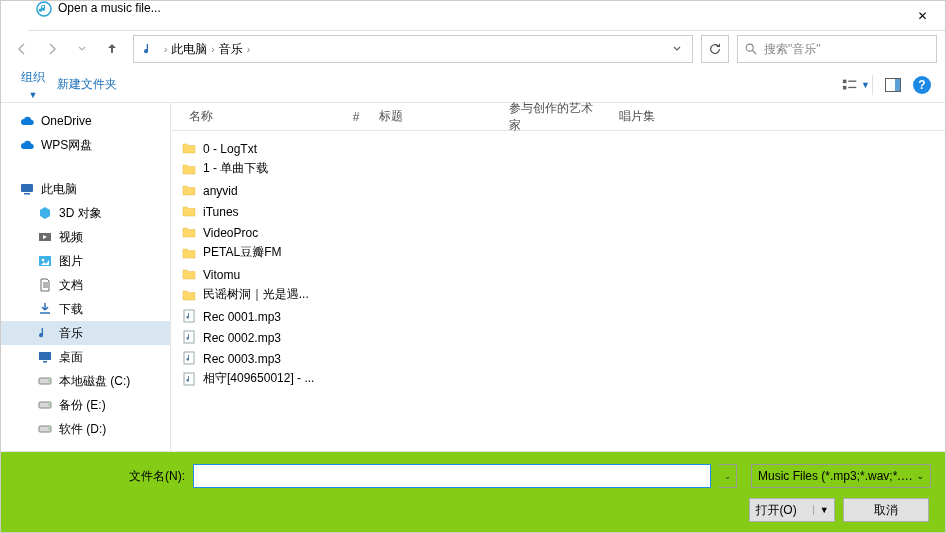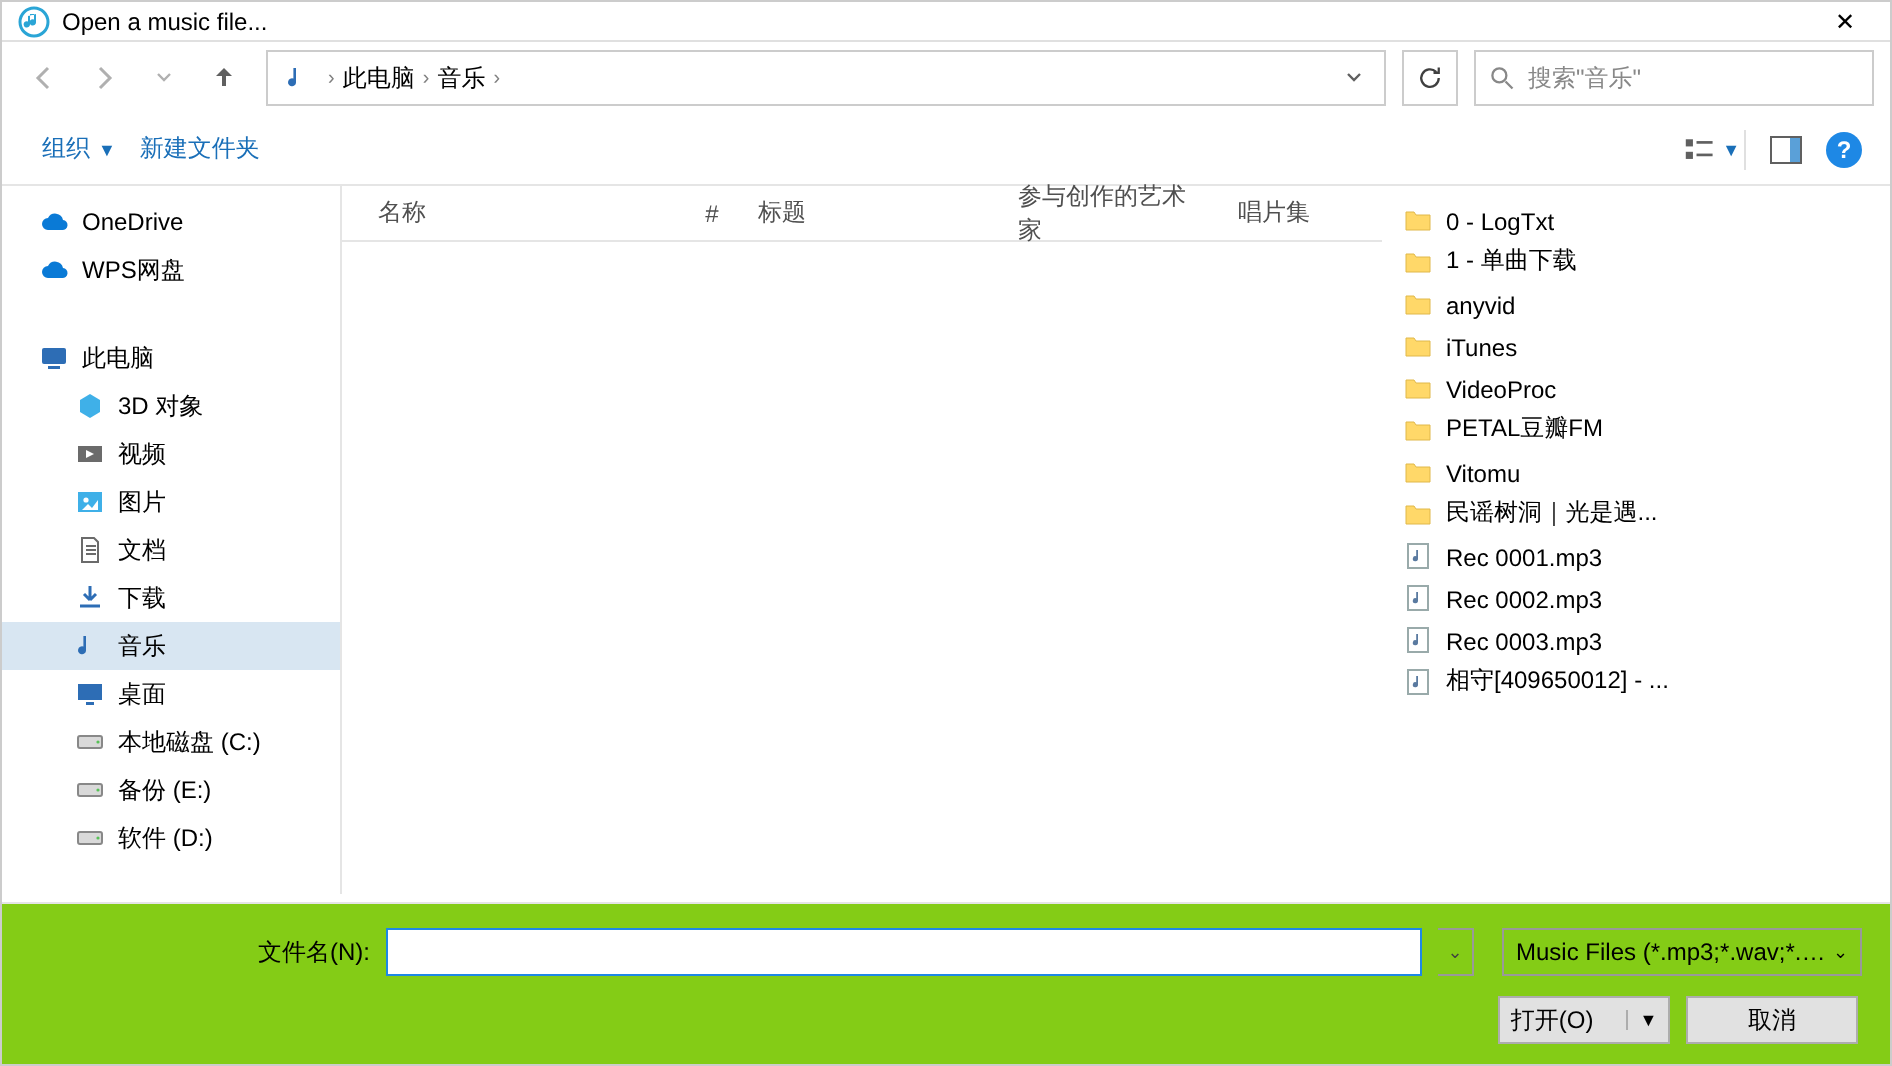--- a/index.html
+++ b/index.html
@@ -1,18 +1,18 @@
 <!DOCTYPE html>
 <html><head>
 <meta charset="utf-8">
 <style>
 * { margin: 0; padding: 0; box-sizing: border-box; font-family: "Segoe UI", "Microsoft YaHei", sans-serif; font-size: 12px; }
 body { background: #fff; width: 946px; height: 533px; overflow: hidden; position: relative; border: 1px solid #ccc; }
 
-.titlebar { height: 20px; display: flex; align-items: center; padding: 0 0 0 8px; background: #fff; border-bottom: 1px solid #e0e0e0; }
+.titlebar { height: 30px; display: flex; align-items: flex-start; padding: 0 0 0 8px; background: #fff; border-bottom: 1px solid #e0e0e0; margin-left: 27px; }
 .titlebar .app-icon { width: 16px; height: 16px; margin-right: 6px; }
 .titlebar .title { flex: 1; color: #000; }
 .titlebar .close { width: 45px; height: 30px; display: flex; align-items: center; justify-content: center; cursor: pointer; }
 
 .navbar { height: 36px; display: flex; align-items: center; padding: 4px 8px; gap: 4px; }
 .nav-btn { width: 26px; height: 26px; display: flex; align-items: center; justify-content: center; color: #b0b0b0; border-radius: 2px; }
 .nav-up { color: #606060; }
 
 .addressbar { flex: 1; height: 28px; border: 1px solid #ccc; background: #fff; display: flex; align-items: center; padding: 0 4px; margin: 0 4px; }
 .addressbar .music-icon { width: 16px; height: 16px; margin: 0 4px; }
@@ -20,36 +20,36 @@
 .crumb-sep { color: #808080; padding: 0 2px; font-size: 10px; }
 .addr-spacer { flex: 1; }
 .addr-drop { color: #606060; padding: 0 6px; }
 
 .refresh-btn { width: 28px; height: 28px; border: 1px solid #ccc; display: flex; align-items: center; justify-content: center; margin-right: 4px; color: #404040; }
 
 .searchbox { width: 200px; height: 28px; border: 1px solid #ccc; display: flex; align-items: center; padding: 0 6px; color: #808080; gap: 6px; }
 .searchbox .ph { color: #888; }
 
 .toolbar { height: 36px; display: flex; align-items: center; padding: 0 14px; border-bottom: 1px solid #e5e5e5; }
-.tool-link { color: #1a6fb8; padding: 4px 6px; display: flex; align-items: center; gap: 4px; }
+.tool-link { color: #1a6fb8; padding: 4px 6px; display: flex; align-items: center; gap: 4px; flex-direction: column; }
 .tool-caret { font-size: 9px; color: #1a6fb8; }
 .tool-spacer { flex: 1; }
 .tool-icon { width: 28px; height: 24px; display: flex; align-items: center; justify-content: center; color: #505050; margin-left: 4px; }
 .tool-divider { width: 1px; height: 20px; background: #e0e0e0; margin: 0 2px; }
 .help-icon { width: 18px; height: 18px; border-radius: 50%; background: #1e88e5; color: #fff; display: flex; align-items: center; justify-content: center; font-weight: bold; margin-left: 6px; }
 
 .main { display: flex; height: 354px; }
 .sidebar { width: 170px; overflow-y: auto; padding: 6px 0; border-right: 1px solid #e5e5e5; }
 .side-item { height: 24px; display: flex; align-items: center; padding-left: 18px; gap: 6px; color: #000; cursor: default; }
 .side-item.child { padding-left: 36px; }
 .side-item.selected { background: #d8e6f2; }
 .side-gap { height: 10px; }
 .side-ico { width: 16px; height: 16px; display: flex; align-items: center; justify-content: center; flex-shrink: 0; }
 
-.filelist { flex: 1; display: flex; }
+.filelist { flex: 1; display: flex; flex-direction: column; }
 .columns { height: 28px; display: flex; align-items: center; border-bottom: 1px solid #e5e5e5; color: #505050; padding-left: 10px; }
 .col { padding: 0 8px; }
 .col.name { width: 160px; }
 .col.num { width: 30px; text-align: center; }
 .col.title { width: 130px; }
 .col.artist { width: 110px; }
 .col.album { width: 80px; }
 .files { padding: 4px 0; }
 .file-row { height: 21px; display: flex; align-items: flex-end; padding-left: 10px; gap: 6px; }
 .file-ico { width: 16px; height: 16px; flex-shrink: 0; display: flex; align-items: center; justify-content: center; }

